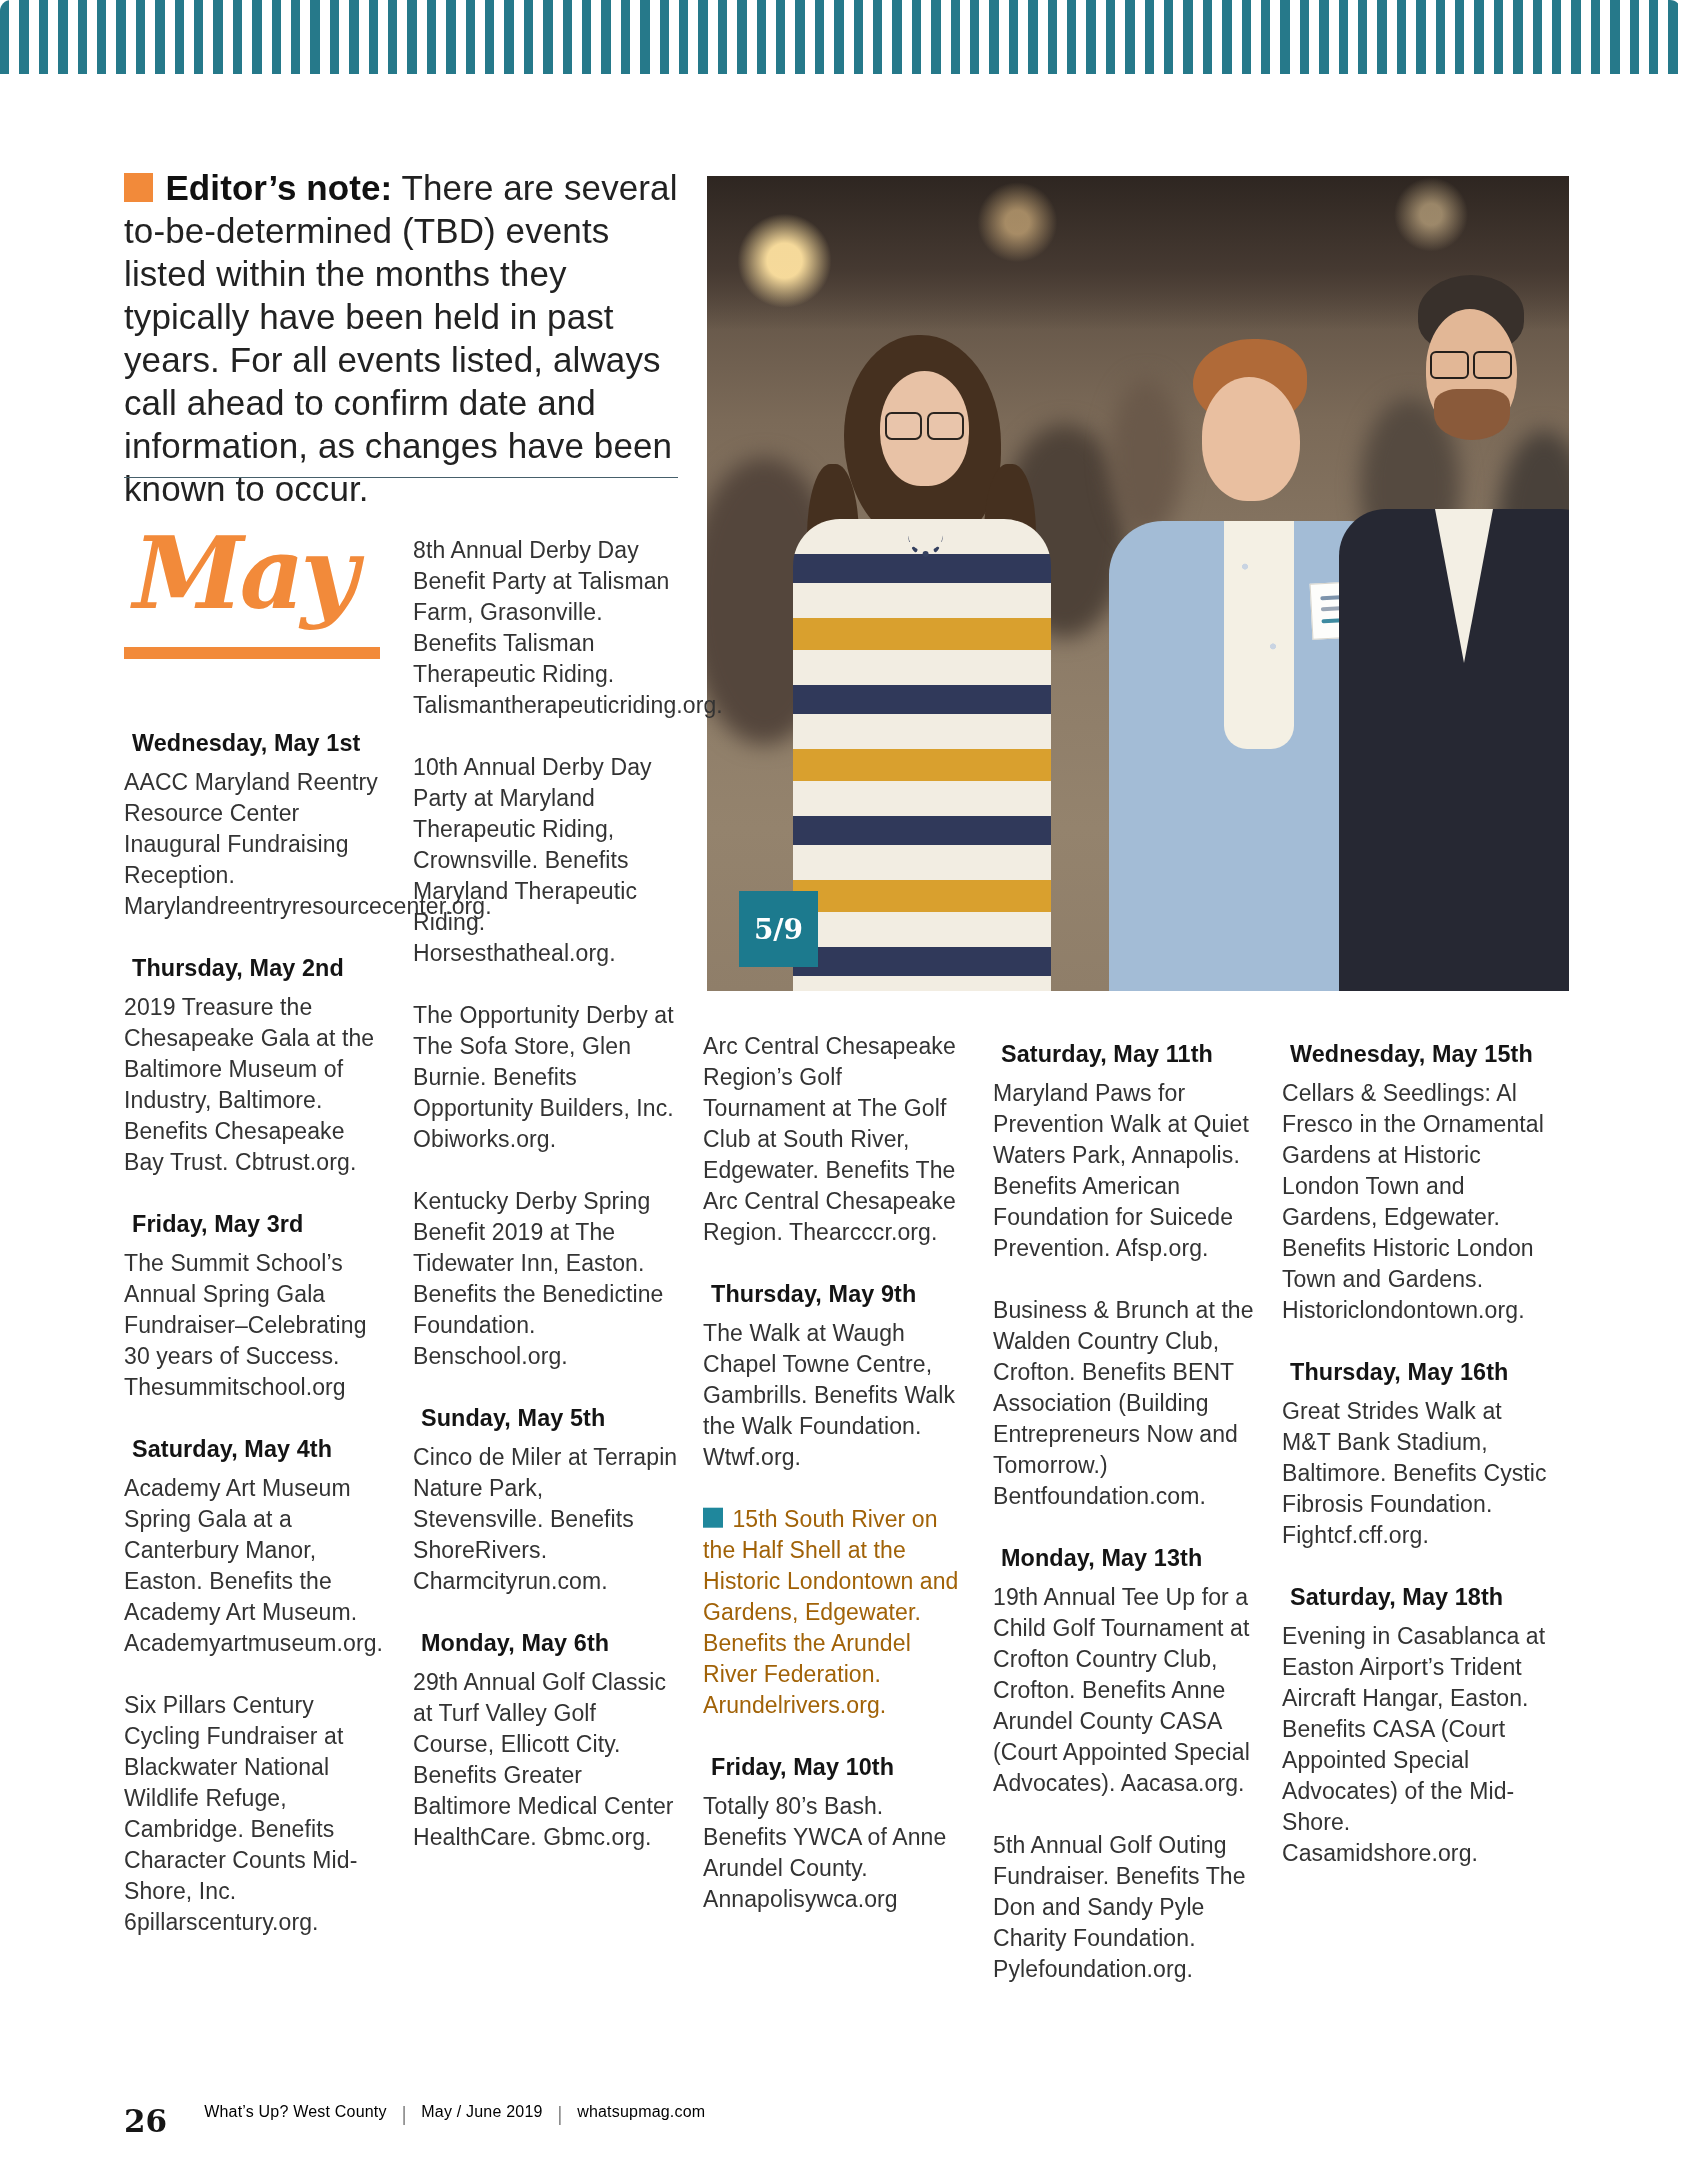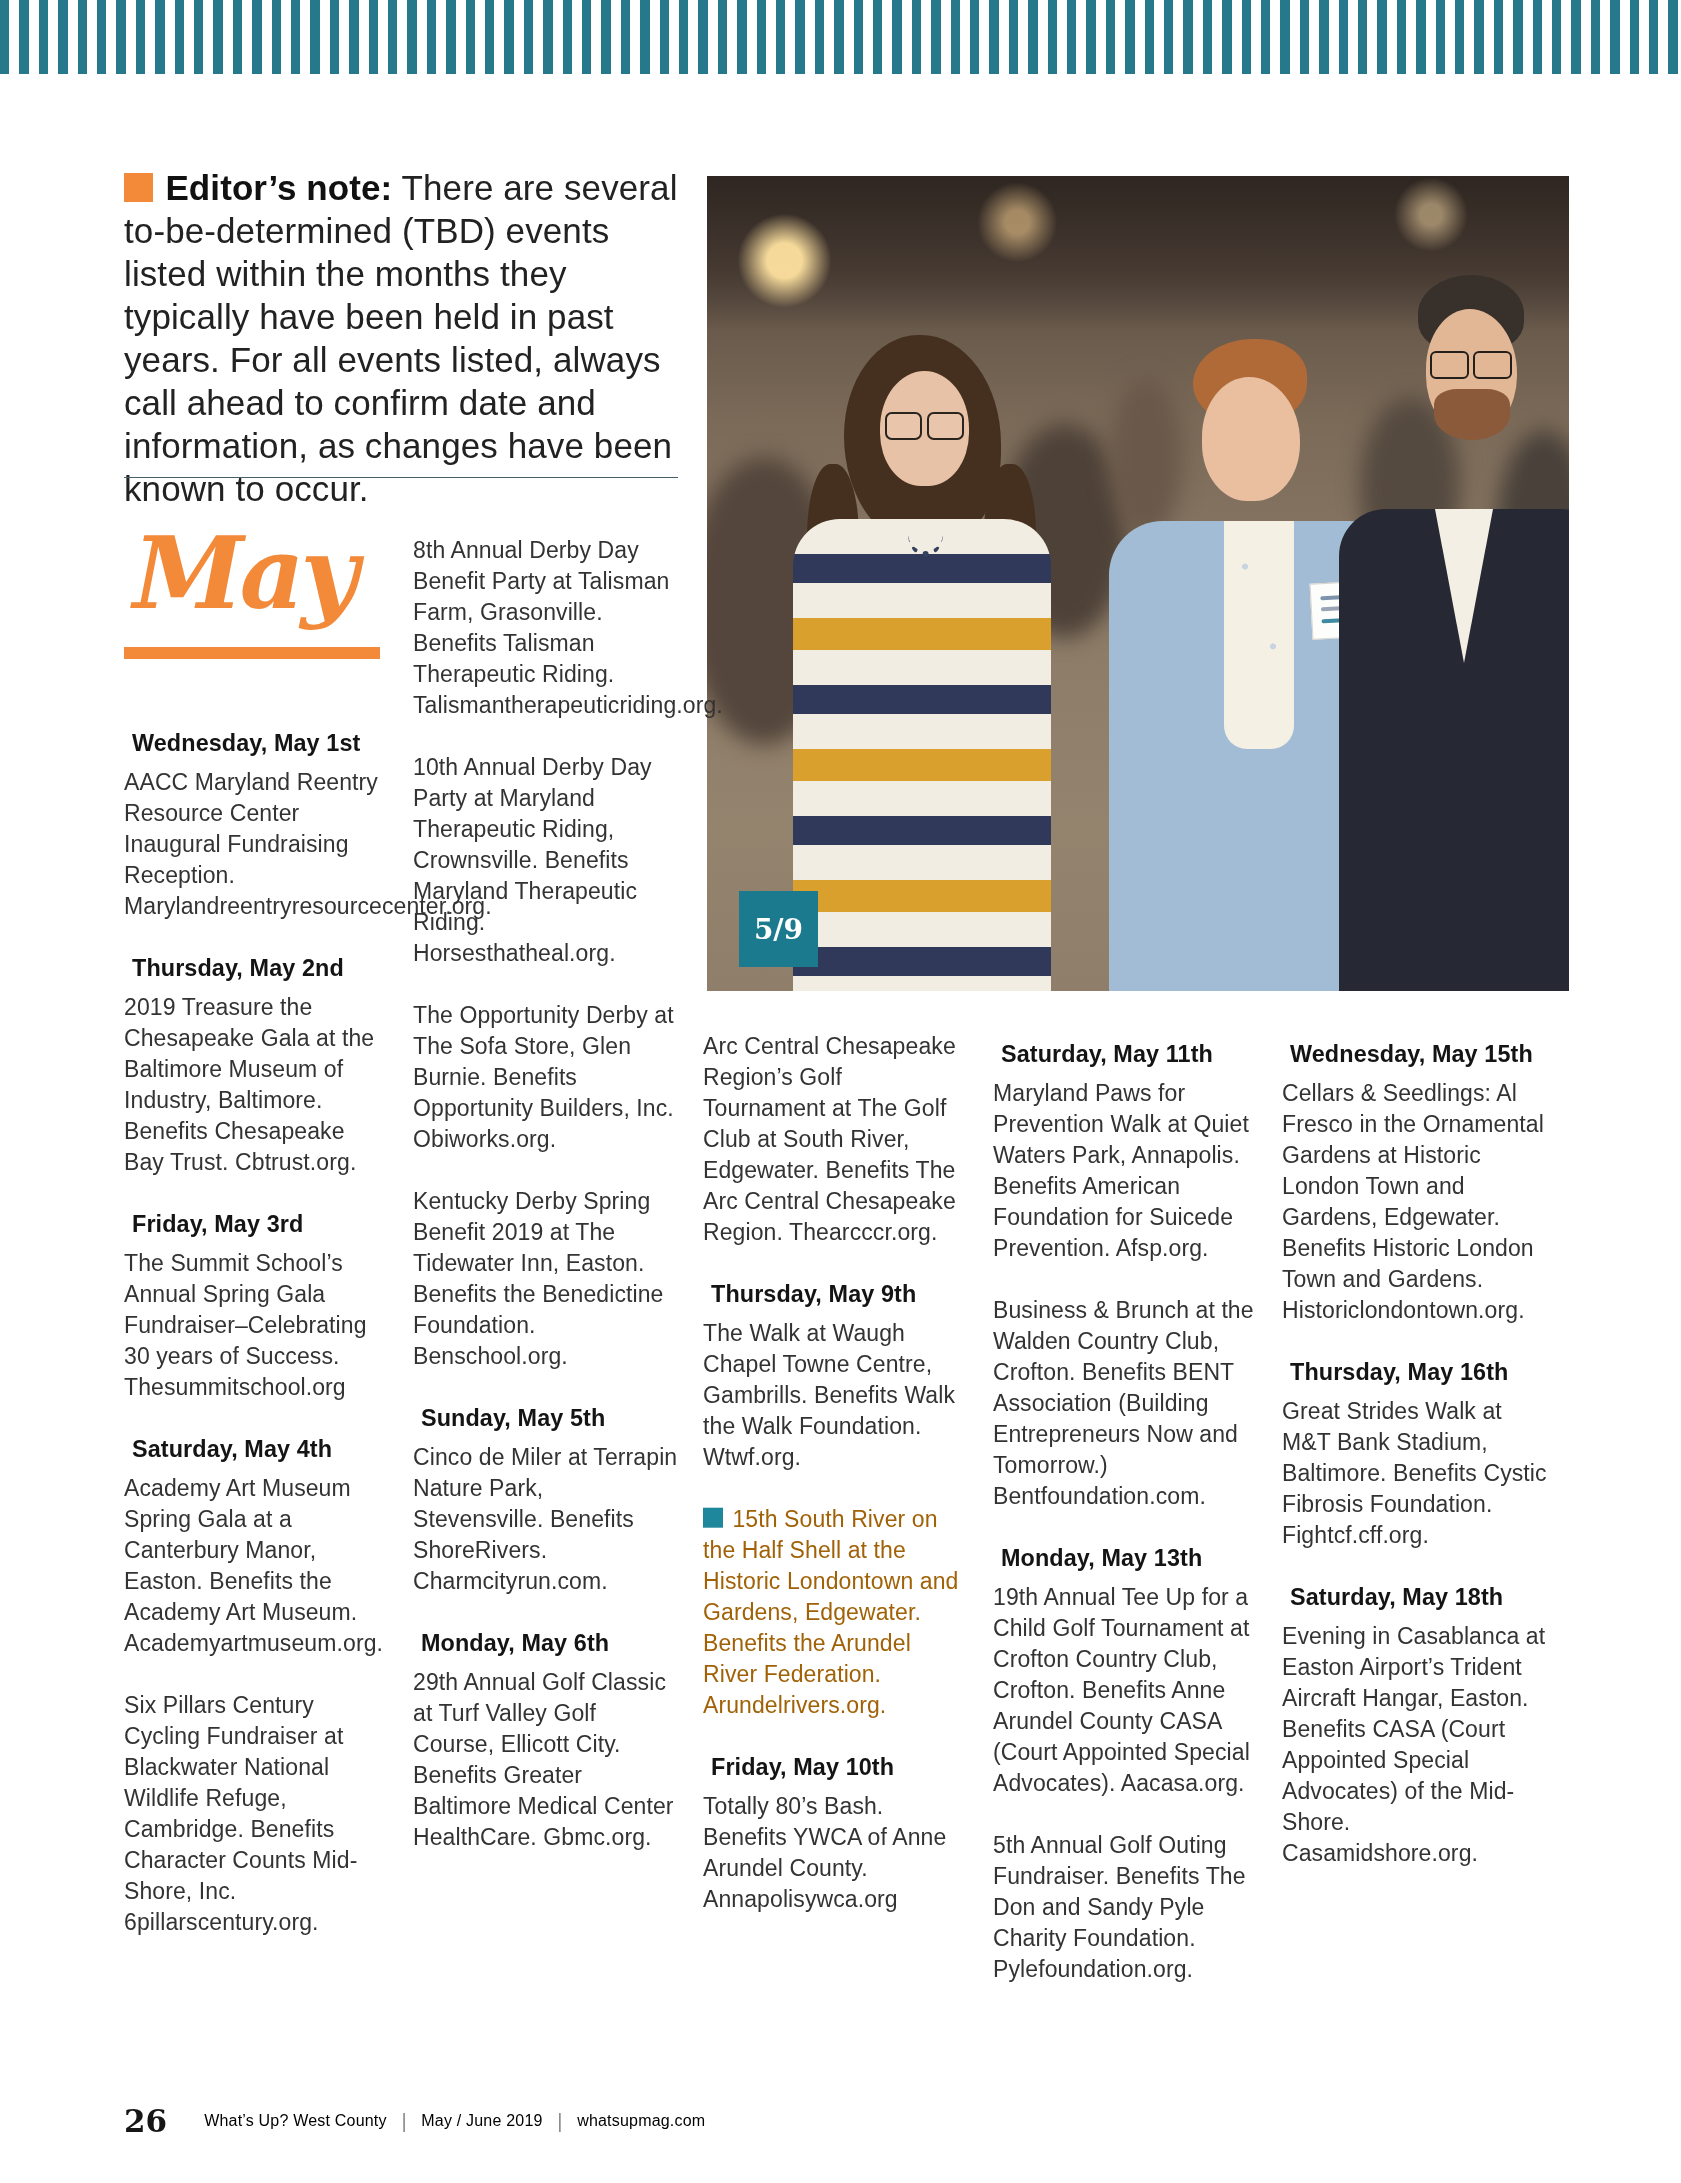--- a/index.html
+++ b/index.html
@@ -1,17 +1,17 @@
 <!DOCTYPE html>
 <html style="font-size:10.7px"><head>
 <meta charset="utf-8">
 <style>
   html,body{margin:0;padding:0;background:#ffffff;}
   .page{position:relative;width:1681px;height:2183px;background:#ffffff;overflow:hidden;
-        font-family:"Liberation Sans", sans-serif;}
+        font-family:"Liberation Sans", sans-serif;border-radius:11px;}
 
   
   .stripes{position:absolute;left:0;top:0;width:1681px;height:74px;
     background:repeating-linear-gradient(90deg,#26798a 0 9.4px,#ffffff 9.4px 19.4px);}
 
   
   .editor-note{position:absolute;left:124px;top:166px;width:568px;
     font-size:35px;line-height:43px;color:#222;letter-spacing:0.1px;}
   .orange-sq{display:inline-block;width:29.4px;height:29.4px;background:#f28a3a;
     margin-right:12px;transform:translateY(2px);}
@@ -100,21 +100,21 @@
     border-radius:47px 47px 0 0;background:#262833;}
   .m2-shirt{position:absolute;left:728px;top:333px;width:58px;height:154px;background:#f3efe4;
     clip-path:polygon(0 0,100% 0,50% 100%);}
 
   
   .badge{position:absolute;left:32px;top:715px;width:79px;height:76px;background:#1c7a8e;
     display:flex;align-items:center;justify-content:center;}
   .badge span{font-family:"DejaVu Serif", serif;font-weight:700;font-size:28px;color:#ffffff;}
 
   
-  .footer{position:absolute;left:124px;top:2103px;width:1472px;display:flex;align-items:center;}
+  .footer{position:absolute;left:124px;top:2103px;width:1472px;display:flex;align-items:flex-start;}
   .pageno{font-family:"DejaVu Serif", serif;font-weight:700;font-size:31px;color:#161616;margin-right:37px;}
   .ftext{font-size:16px;color:#000000;letter-spacing:0.2px;}
   .fsep{font-size:20px;color:#8a8a8a;margin:0 14.7px;}
 </style>
 </head>
 <body>
 
 <div class="page">
 
   <div class="stripes"></div>

